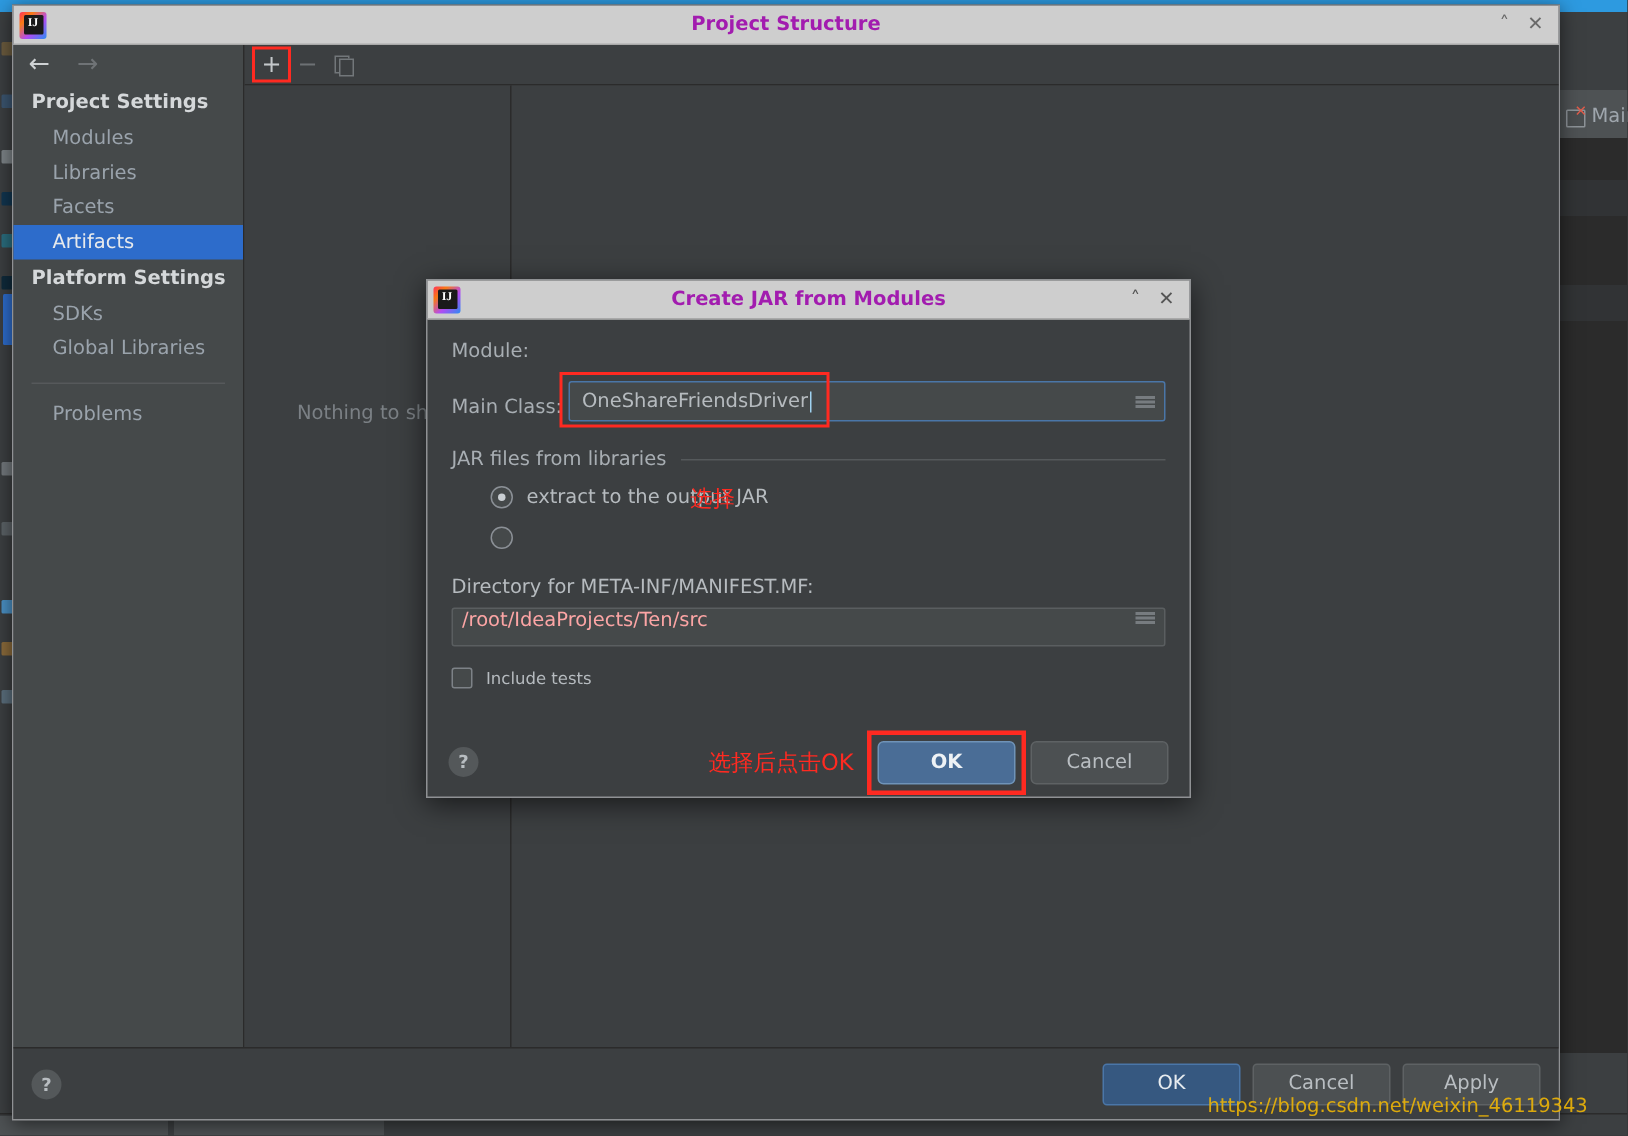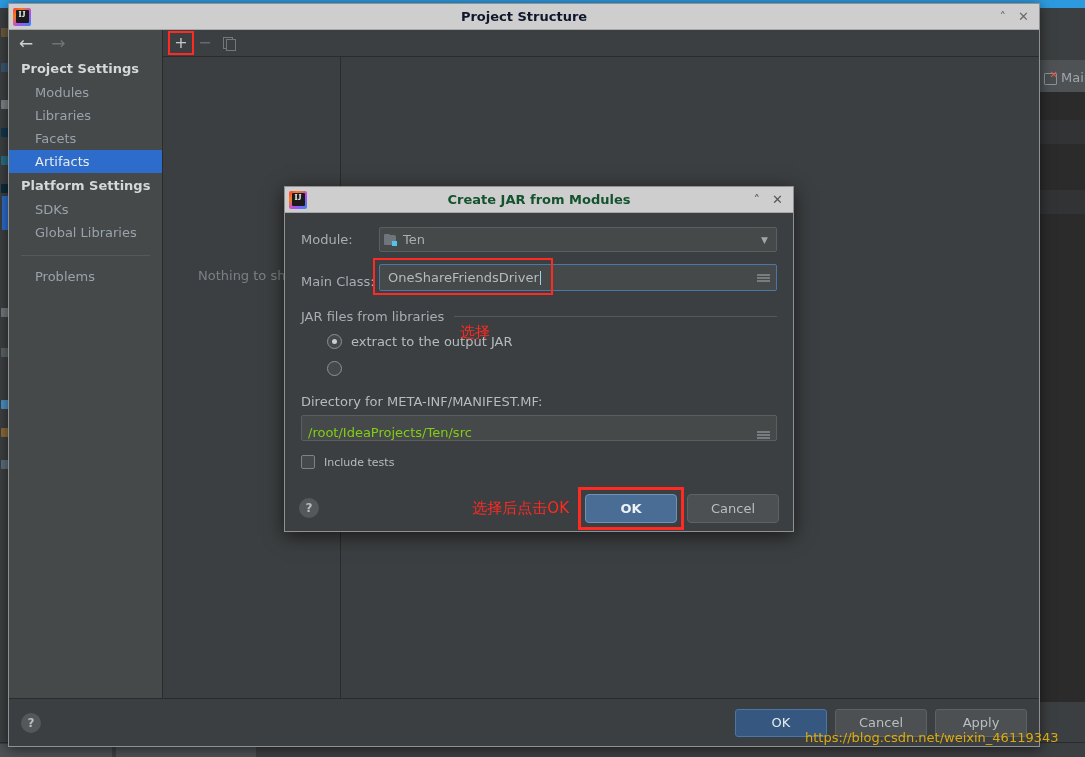--- a/index.html
+++ b/index.html
@@ -39,21 +39,21 @@
     background:linear-gradient(135deg,#fe315d 0%,#f97a12 25%,#b24bf3 60%,#2b8cf3 100%);
     display:flex;align-items:center;justify-content:center;
   }
   #ps-titlebar .win-icon .inner{
     width:13px;height:13px;background:#1a1a1a;border-radius:1px;color:#fff;
     font-size:8px;font-weight:bold;display:flex;align-items:flex-start;justify-content:center;
     font-family:"Liberation Serif",serif;line-height:9px;
   }
   #ps-titlebar .win-title{
     position:absolute;left:0;right:0;text-align:center;
-    color:#0f172a;font-weight:bold;font-size:13px;pointer-events:none;
+    color:#a21caf;font-weight:bold;font-size:13px;pointer-events:none;
   }
   #ps-titlebar .win-ctrls{margin-left:auto;display:flex;align-items:center;gap:12px;padding-right:10px;z-index:2;}
   #ps-titlebar .win-ctrls span{color:#6a6a6a;font-size:13px;line-height:1;cursor:default;}
 
   #ps-body{display:flex;height:668px;}
   #ps-sidebar{
     width:153px;background:#45494a;border-right:1px solid #2b2b2b;
     flex:0 0 153px;position:relative;
   }
   #ps-navbar{height:26px;display:flex;align-items:center;padding-left:10px;gap:18px;}
@@ -101,21 +101,21 @@
   #jar-titlebar .win-icon{
     width:18px;height:18px;margin-left:4px;border-radius:2px;
     background:linear-gradient(135deg,#fe315d 0%,#f97a12 25%,#b24bf3 60%,#2b8cf3 100%);
     display:flex;align-items:center;justify-content:center;
   }
   #jar-titlebar .win-icon .inner{
     width:13px;height:13px;background:#1a1a1a;border-radius:1px;color:#fff;
     font-size:8px;font-weight:bold;display:flex;align-items:flex-start;justify-content:center;
     font-family:"Liberation Serif",serif;line-height:9px;
   }
-  #jar-titlebar .win-title{position:absolute;left:0;right:0;text-align:center;color:#14532d;font-weight:bold;font-size:13px;}
+  #jar-titlebar .win-title{position:absolute;left:0;right:0;text-align:center;color:#a21caf;font-weight:bold;font-size:13px;}
   #jar-titlebar .win-ctrls{margin-left:auto;display:flex;align-items:center;gap:12px;padding-right:10px;z-index:2;}
   #jar-titlebar .win-ctrls span{color:#555;font-size:13px;line-height:1;}
 
   #jar-content{position:relative;height:318px;padding:14px 16px 0 16px;box-sizing:border-box;}
   .frow{display:flex;align-items:center;margin-bottom:12px;}
   .flabel{color:#a8aeb3;font-size:13px;width:78px;flex:0 0 78px;}
   .combo{
     flex:1;height:23px;background:#45494a;border:1px solid #5a5e60;border-radius:2px;
     display:flex;align-items:center;padding:0 4px;color:#a8aeb3;font-size:13px;gap:6px;position:relative;
   }
@@ -144,21 +144,21 @@
   .radio{
     width:13px;height:13px;border-radius:50%;border:1px solid #8b9096;background:#45494a;
     flex:0 0 13px;display:flex;align-items:center;justify-content:center;
   }
   .radio .dot{width:5px;height:5px;border-radius:50%;background:#c9ced2;}
   .radio-label{color:#b6bbbf;font-size:13px;}
 
   .dir-label{color:#b6bbbf;font-size:13px;margin:12px 0 6px 0;}
   .dir-field{
     height:24px;background:#45494a;border:1px solid #5a5e60;border-radius:2px;
-    display:flex;align-items:flex-end;padding:0 6px;color:#84cc16;font-size:13px;
+    display:flex;align-items:flex-start;padding:0 6px;color:#fca5a5;font-size:13px;
   }
   .dir-field .browse{margin-left:auto;color:#777c80;font-size:13px;}
 
   .chk-row{display:flex;align-items:center;gap:9px;margin-top:14px;}
   .chkbox{width:12px;height:12px;border:1px solid #7d8287;background:#45494a;border-radius:2px;flex:0 0 12px;}
   .chk-label{color:#b6bbbf;font-size:11px;}
 
   #jar-footer{position:absolute;left:0;right:0;bottom:0;height:46px;display:flex;align-items:center;padding:0 14px;}
   #jar-footer .right{margin-left:auto;display:flex;align-items:center;gap:10px;}
   .ok-wrap{position:relative;display:flex;align-items:center;justify-content:center;}
@@ -295,29 +295,20 @@
       <div class="win-ctrls">
         <span>˄</span>
         <span>✕</span>
       </div>
     </div>
 
     <div id="jar-content">
 
       <div class="frow">
         <div class="flabel">Module:</div>
-        <div class="combo">
-          <span class="mod-icon">
-            <span class="f2"></span>
-              <span class="f1"></span>
-              <span class="sq"></span>
-          </span>
-          <span>Ten</span>
-          <span class="caret">▼</span>
-        </div>
       </div>
 
       <div class="frow" style="margin-bottom:6px;">
         <div class="flabel">Main Class:</div>
         <div class="mc-wrap">
           <div class="mc-field">
             <span class="mc-text">OneShareFriendsDriver</span>
             <span class="mc-caret"></span>
             <span class="mc-browse folder-ic">
                 <i></i>

